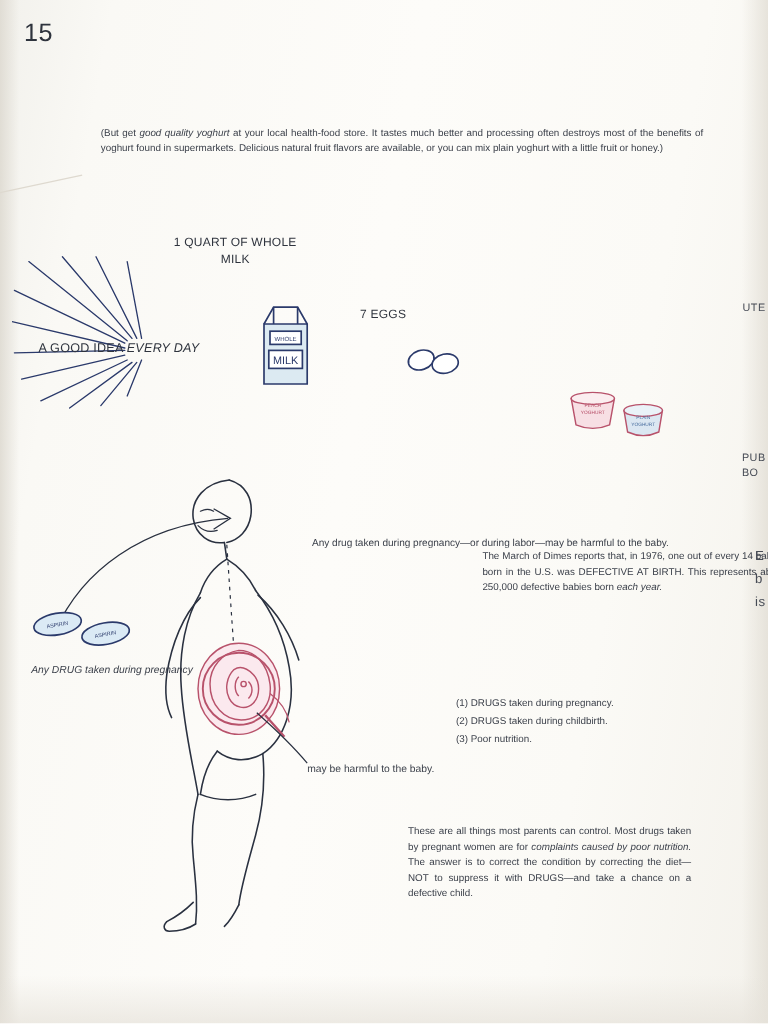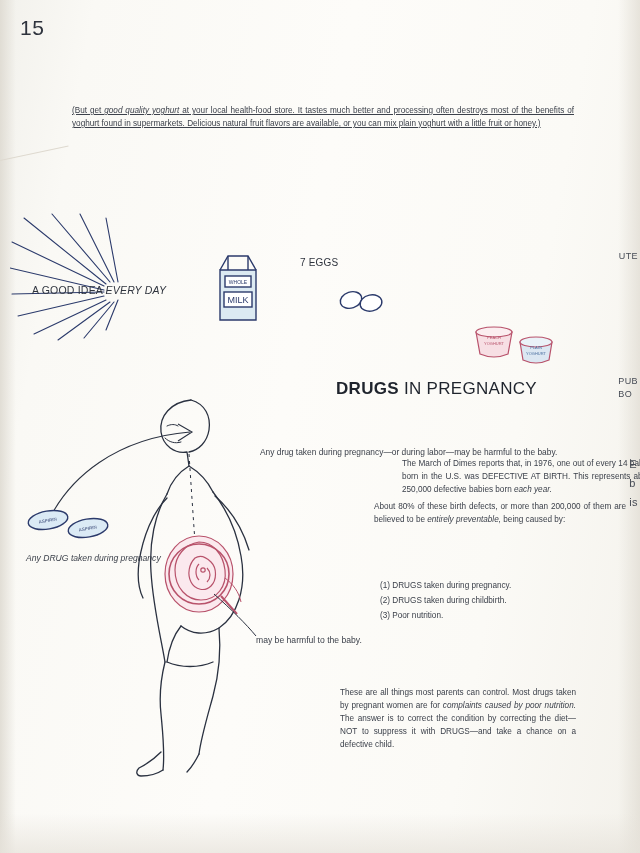--- a/index.html
+++ b/index.html
@@ -67,21 +67,21 @@
     position: absolute;
     font-size: 8.2px;
     line-height: 13px;
     color: #3c414b;
     text-align: justify;
   }
   .para i { font-style: italic; }
 
   
   #p1 { left: 72px; top: 58px; width: 502px; }
-  #p2 { left: 72px; top: 104px; width: 502px; text-decoration: underline; }
+  #p2 { left: 84px; top: 104px; width: 502px; }
 
   
   .callout {
     position: absolute;
     font-size: 10px;
     line-height: 14px;
     color: #2f343e;
     letter-spacing: .2px;
   }
   .callout i { font-style: italic; }
@@ -198,20 +198,21 @@
         <line x1="74" y1="126" x2="104" y2="90"></line>
         <line x1="96" y1="118" x2="108" y2="88"></line>
       </g>
     </svg>
   </div>
 
   <div class="callout" id="lbl-goodidea">
     <span>A GOOD IDEA </span><i>EVERY DAY</i>
   </div>
 
+  <div class="callout" id="lbl-milk">1 QUART OF WHOLE MILK</div>
 
   <div class="art" style="left:208px; top:246px;">
     <svg width="62" height="80" viewBox="0 0 62 80">
       <g class="ink">
         <polygon points="12,24 12,74 48,74 48,24" fill="#dceaf2"></polygon>
         <polyline points="12,24 20,10 40,10 48,24"></polyline>
         <line x1="20" y1="10" x2="20" y2="24"></line>
         <line x1="40" y1="10" x2="40" y2="24"></line>
         <rect x="17" y="30" width="26" height="11" fill="#ffffff"></rect>
         <rect x="16" y="46" width="28" height="15" fill="#ffffff"></rect>
@@ -241,23 +242,20 @@
         <path d="M50,16 L53,34 Q66,40 79,34 L82,16 Q66,10 50,16 Z" fill="#dbe7f2"></path>
         <ellipse cx="66" cy="16" rx="16" ry="5" fill="#eaf2f8"></ellipse>
       </g>
       <text x="24" y="13" text-anchor="middle" font-family="Liberation Sans, sans-serif" font-size="4" fill="#b8526b">PEACH</text>
       <text x="24" y="19" text-anchor="middle" font-family="Liberation Sans, sans-serif" font-size="4" fill="#b8526b">YOGHURT</text>
       <text x="66" y="23" text-anchor="middle" font-family="Liberation Sans, sans-serif" font-size="4" fill="#4a6fa0">PLAIN</text>
       <text x="66" y="29" text-anchor="middle" font-family="Liberation Sans, sans-serif" font-size="4" fill="#4a6fa0">YOGHURT</text>
     </svg>
   </div>
 
-  <div id="headline">
-    <span>DRUGS</span><span class="light"> IN PREGNANCY</span>
-  </div>
   <div id="sub-line" class="para">Any drug taken during pregnancy—or during labor—may be harmful to the baby.</div>
 
   <div class="art" style="left:95px; top:392px;">
     <svg width="230" height="400" viewBox="0 0 230 400">
       <g class="body-ink" stroke-linecap="round" stroke-linejoin="round">
 
         <path d="M96,8 C76,10 64,24 66,40 C68,54 80,62 92,60 L94,74 C84,80 76,90 72,102"></path>
         <path d="M96,8 C110,12 116,24 114,38 C112,50 104,58 94,60"></path>
         <path d="M94,74 C104,80 112,88 118,100"></path>
 
@@ -327,23 +325,20 @@
     </svg>
   </div>
   <div id="lbl-mayharm">
     <span>may be harmful to the baby.</span>
   </div>
 
   <div class="para" id="p3">
     <span>The March of Dimes reports that, in 1976, one out of every 14 babies born in the U.S. was DEFECTIVE AT BIRTH. This represents about 250,000 defective babies born </span><i>each year.</i>
   </div>
 
-  <div class="para" id="p4">
-    <span>About 80% of these birth defects, or more than 200,000 of them are believed to be </span><i>entirely preventable,</i><span> being caused by:</span>
-  </div>
 
   <div class="list">
     <div>(1)  DRUGS taken during pregnancy.</div>
     <div>(2)  DRUGS taken during childbirth.</div>
     <div>(3)  Poor nutrition.</div>
   </div>
 
   <div class="para" id="p5">
     <span>These are all things most parents can control. Most drugs taken by pregnant women are for </span><i>complaints caused by poor nutrition.</i><span> The answer is to correct the condition by correcting the diet—NOT to suppress it with DRUGS—and take a chance on a defective child.</span>
   </div>

